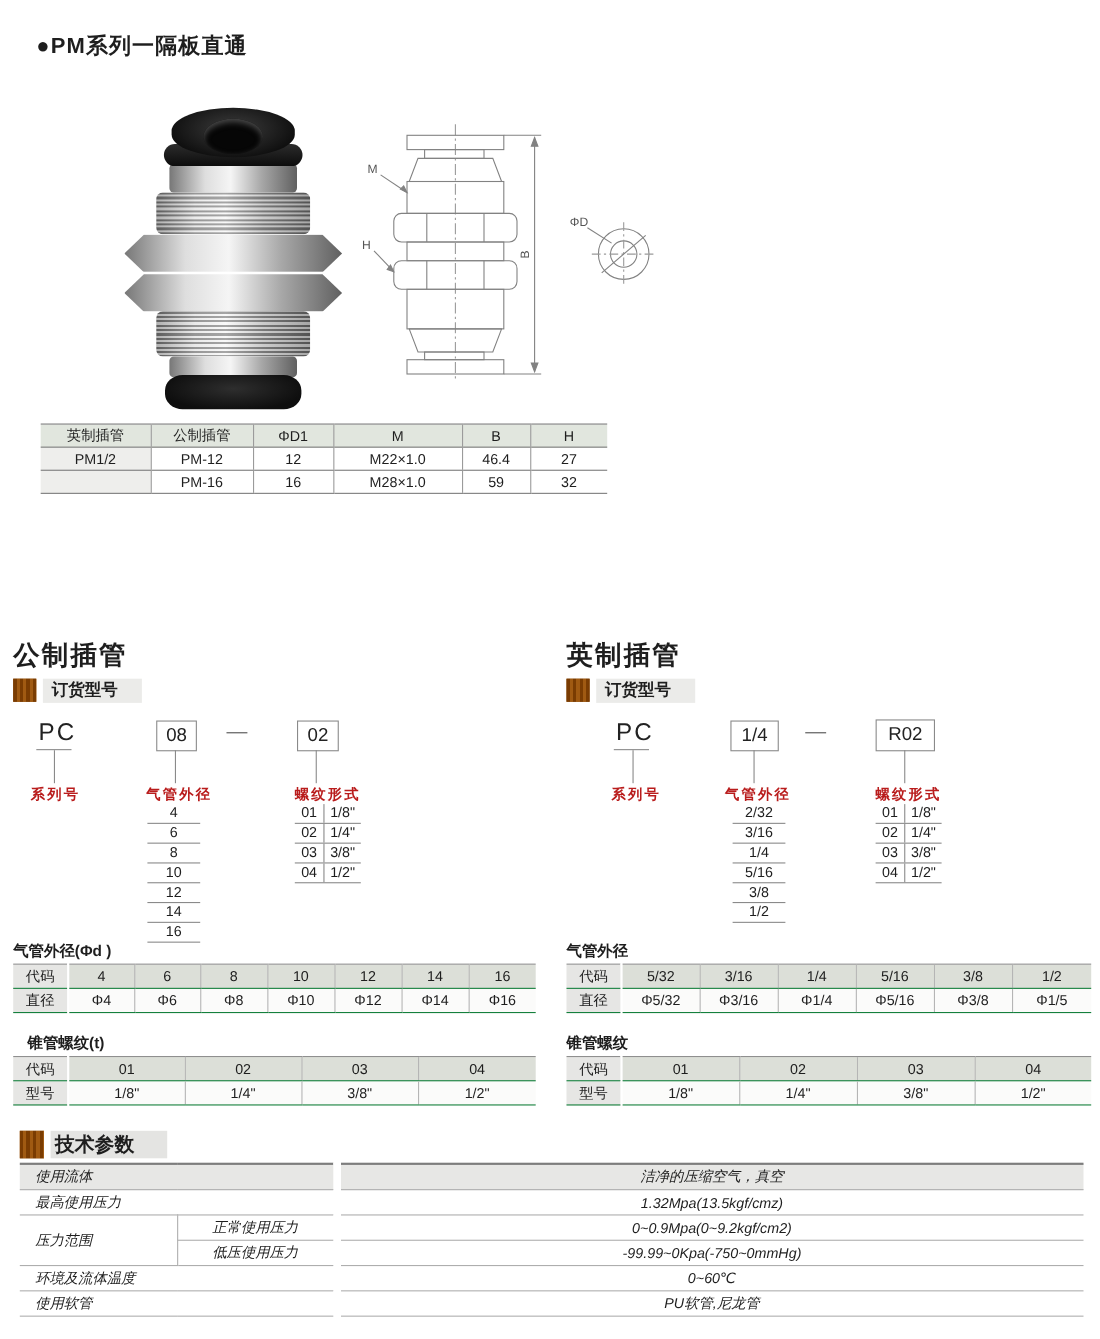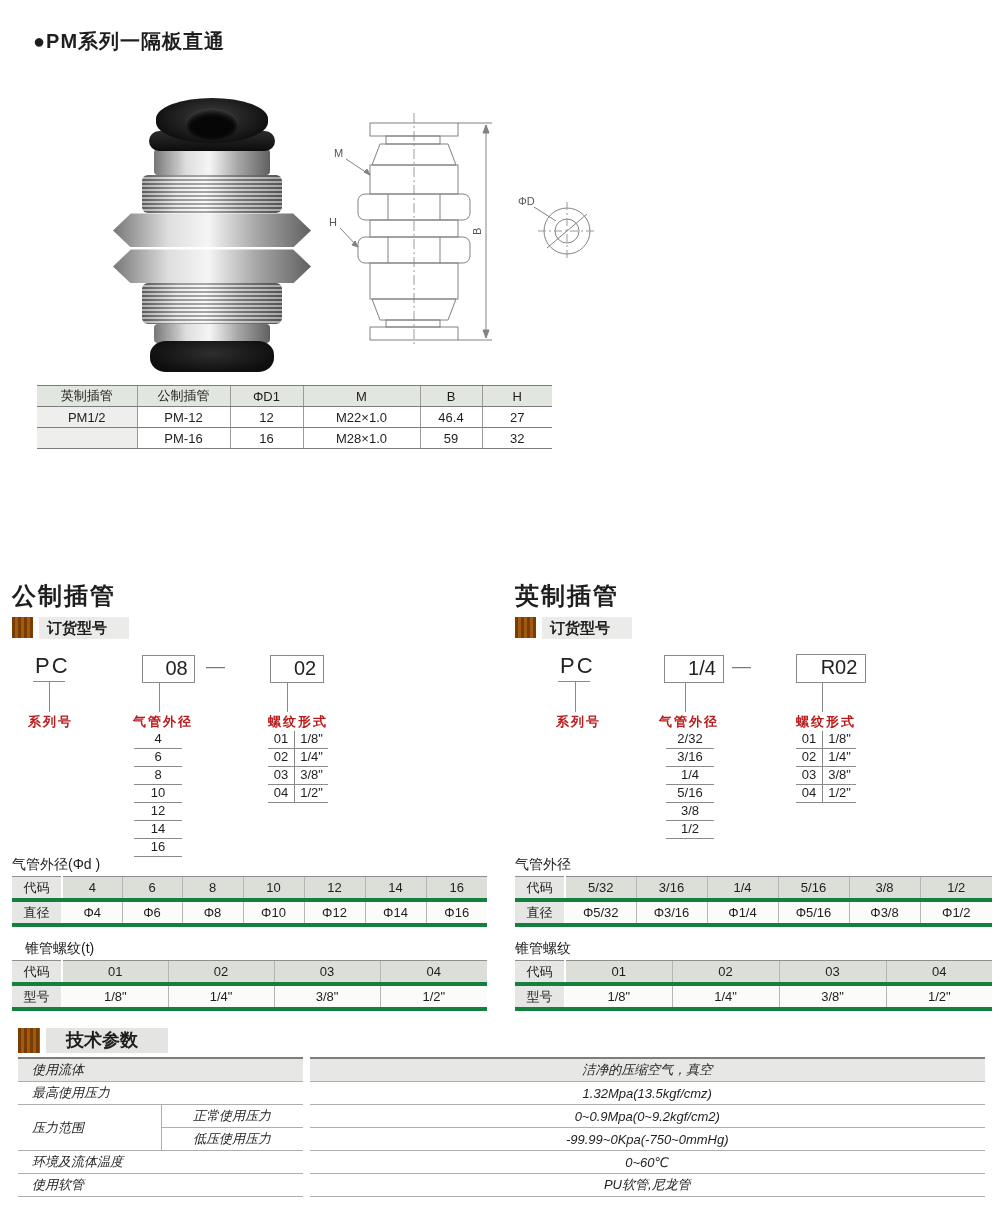--- a/index.html
+++ b/index.html
@@ -45,44 +45,44 @@
   .spec td+td,.spec th+th{border-left:1px solid #9b9b9b;}
   .spec thead th{background:#e1e6de;}
   .spec tbody td:first-child{background:#eeeeec;}
 
   
   .sec-heading{font-size:24px;font-weight:bold;letter-spacing:2px;}
   .marker{width:21px;height:21px;
     background:repeating-linear-gradient(90deg,#7a3c02 0 3px,#a05a12 3px 6px),#8d4a08;}
   .marker-label{font-size:15px;font-weight:bold;background:#ebebe9;padding:3px 22px 3px 8px;line-height:16px;}
   .code-series{font-size:22px;letter-spacing:2px;color:#222;}
-  .code-box{border:1px solid #8a8a8a;text-align:center;font-size:20px;line-height:25px;color:#222;padding-left:16px;}
+  .code-box{border:1px solid #8a8a8a;text-align:center;font-size:17px;line-height:25px;color:#222;}
   .code-dash{font-size:19px;color:#777;}
   .vline{width:1px;background:#8a8a8a;}
   .hline{height:1px;background:#8a8a8a;}
   .part-label{font-size:13px;font-weight:bold;color:#b91c1c;letter-spacing:2px;}
   .od-list{width:48px;}
   .od-list div{height:17px;line-height:16px;text-align:center;font-size:13px;border-bottom:1px solid #8a8a8a;}
   .th-opts{width:60px;font-size:13px;}
   .th-opts .row{display:flex;height:17px;line-height:16px;border-bottom:1px solid #8a8a8a;}
   .th-opts .c{width:26px;text-align:center;}
   .th-opts .s{width:33px;text-align:center;border-left:1px solid #8a8a8a;}
 
   
-  .sub-title{font-size:14px;font-weight:normal;}
+  .sub-title{font-size:14px;font-weight:bold;}
   .mini td{height:21px;padding:0;text-align:center;font-size:13px;
-    border-top:1px solid #8f8f8f;border-bottom:4px solid #15803d;}
+    border-top:1px solid #8f8f8f;border-bottom:1px solid #15803d;}
   .mini tr.code-row td{background:#dcdfd8;}
   .mini tr.val-row td{background:#fbfbfa;}
   .mini td.lab{background:#e6e6e4 !important;border-right:2px solid #ffffff;}
   .mini td.d{border-left:1px solid #b5b5b5;}
   .mini td.d:first-of-type{border-left:none;}
 
   
-  .tech-label-bar{font-size:18px;font-weight:bold;background:#e4e4e2;padding:2px 30px 3px 20px;line-height:20px;}
+  .tech-label-bar{font-size:18px;font-weight:bold;background:#e4e4e2;padding:2px 30px 3px 4px;line-height:20px;}
   .tech table{width:967px;font-size:13px;border-top:2px solid #7d7d7d;font-style:italic;}
   .tech td{height:22px;padding:0;border-bottom:1px solid #aeaeae;}
   .tech td.lbl{padding-left:14px;text-align:left;}
   .tech td.sub{text-align:center;border-left:1px solid #aeaeae;}
   .tech td.val{text-align:center;border-left:7px solid #ffffff;}
   .tech tr.shade td{background:#e7e7e5;}
 
   svg text{font-family:"Liberation Sans","DejaVu Sans",sans-serif;font-size:11px;fill:#555;}
 </style>
 </head>
@@ -366,21 +366,21 @@
           <td class="d">3/8</td>
           <td class="d">1/2</td>
     </tr>
     <tr class="val-row">
       <td class="lab">直径</td>
       <td class="d">Φ5/32</td>
           <td class="d">Φ3/16</td>
           <td class="d">Φ1/4</td>
           <td class="d">Φ5/16</td>
           <td class="d">Φ3/8</td>
-          <td class="d">Φ1/2</td>
+          <td class="d">Φ1/5</td>
     </tr>
   </tbody>
     </table>
 </div>
 
 <div class="abs sub-title" style="left:515px;top:940px;">锥管螺纹</div>
 <div class="abs" style="left:515px;top:960px;">
   <table class="mini" style="width:477px;">
     <colgroup>
         <col style="width:50px">

